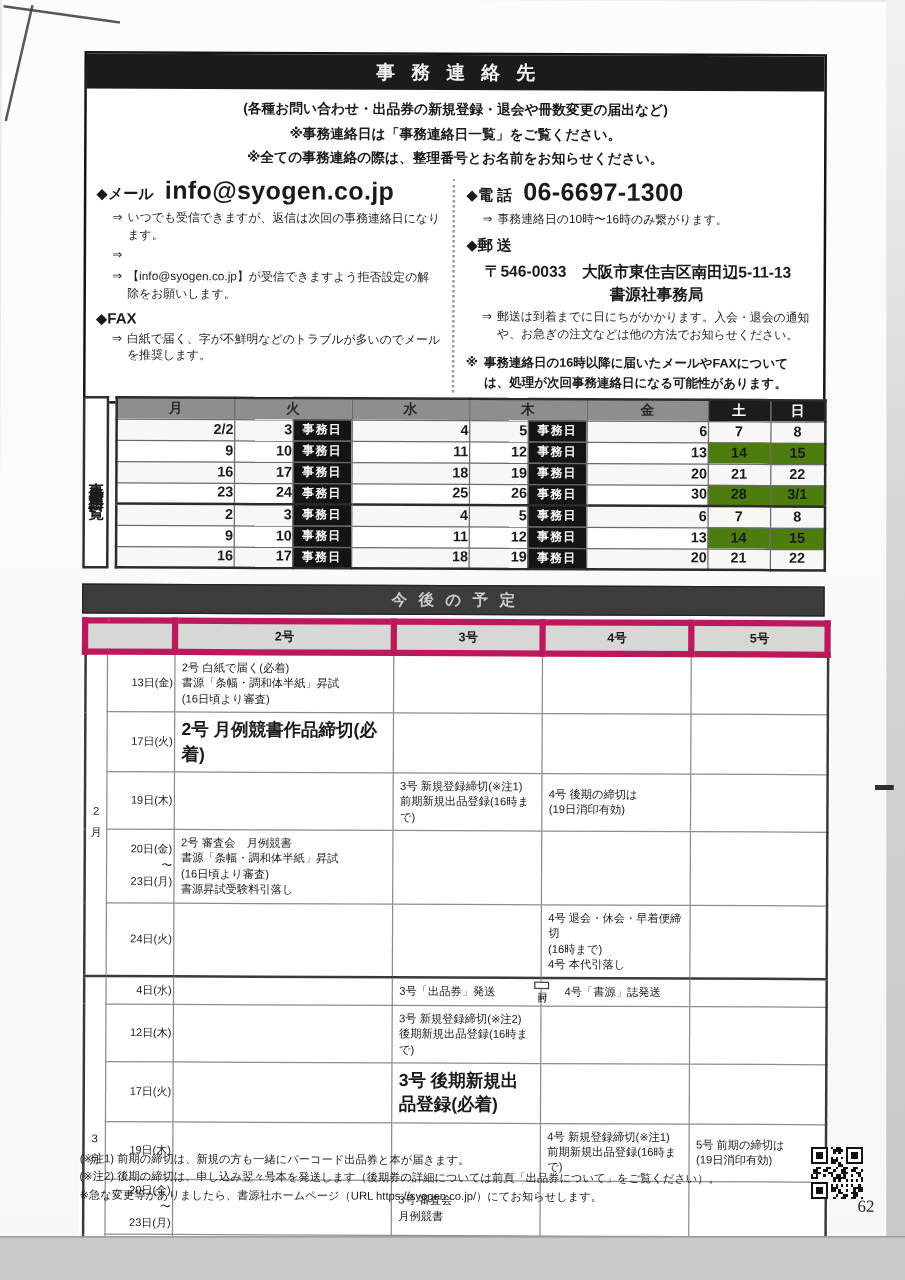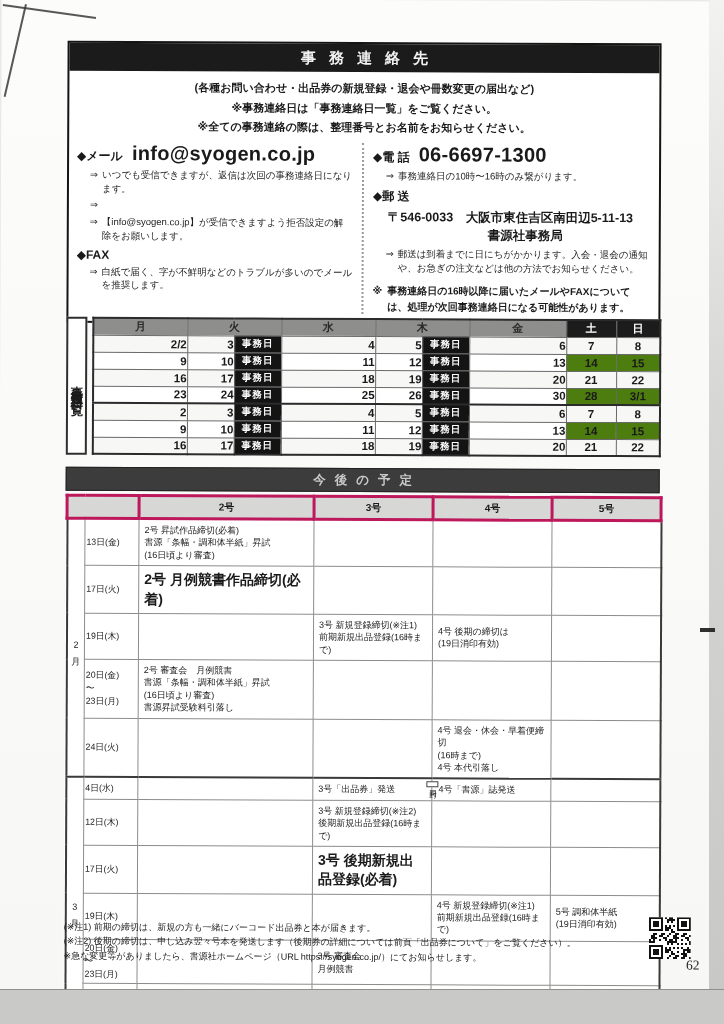--- a/index.html
+++ b/index.html
@@ -46,28 +46,28 @@
   .c-we{font-size:11.5px;font-weight:bold;text-align:center;background:#4d7c0f;}
   .c-badge{background:#141414;color:#fff;font-size:9.5px;font-weight:bold;text-align:center;letter-spacing:1px;}
   .caltable tr:nth-child(odd) td.c-day,.caltable tr:nth-child(odd) td.c-we{background:#f7f7f5;}
   .month-sep td{border-top:2px solid #2b2b2b;}
 
   
   .sched{position:absolute;left:66px;top:468px;width:594px;}
   .sched-title{background:#3c3c3c;color:#c9c9c9;border:1px solid #222;text-align:center;
                font-size:12.5px;font-weight:bold;letter-spacing:9px;text-indent:9px;padding:3px 0 2px;}
   .schedtable{width:100%;border-collapse:collapse;border:2px solid #3a3a3a;background:#fff;margin-top:3px;table-layout:fixed;}
-  .schedtable th{background:#d7d7d5;font-size:10px;font-weight:bold;border:3px solid #be185d;padding:3px 0;}
+  .schedtable th{background:#d7d7d5;font-size:10px;font-weight:bold;border:5px solid #be185d;padding:3px 0;}
   .schedtable td{border:1px solid #8d8d8d;font-size:9px;line-height:1.38;vertical-align:middle;padding:4px 5px;box-sizing:border-box;}
   td.month{text-align:center;padding:2px 0;}
   td.month span{writing-mode:vertical-rl;text-orientation:upright;font-size:9px;letter-spacing:1px;}
-  td.dt{text-align:left;font-size:8.8px;padding:2px 1px;white-space:pre-line;line-height:1.5;}
+  td.dt{text-align:right;font-size:8.8px;padding:2px 1px;white-space:pre-line;line-height:1.5;}
   td.ev .ln{white-space:pre-line;}
   .bold-cell{font-weight:bold;font-size:14px;}
-  .ev-flex{display:flex;align-items:flex-start;gap:0;}
+  .ev-flex{display:flex;align-items:flex-start;gap:12px;}
   .enclosed{flex:none;border:1px solid #444;background:#fff;writing-mode:vertical-rl;text-orientation:upright;
             font-size:7.5px;line-height:1.1;padding:2px 1px;margin-left:-11px;margin-top:-2px;}
   .group-sep td{border-top:2px solid #3a3a3a;}
 
   
   .foot{position:absolute;left:66px;top:921px;width:566px;font-size:9px;line-height:1.6;white-space:pre-line;}
   .qr{position:absolute;right:31px;top:916px;width:42px;height:42px;}
   .pgn{position:absolute;right:22px;top:956px;font-family:"Liberation Serif","DejaVu Serif",serif;font-size:13.5px;color:#222;}
 </style>
 </head>
@@ -275,21 +275,21 @@
             <th>4号</th>
             <th>5号</th>
           </tr>
         </thead>
       <tbody>
           <tr>
             <td class="month" rowspan="5"><span>2月</span></td>
             <td class="dt">13日(金)</td>
             <td class="ev">
               <div>
-                <div class="ln">2号 昇試作品締切(必着)
+                <div class="ln">2号 白紙で届く(必着)
 書源「条幅・調和体半紙」昇試
 (16日頃より審査)</div>
               </div>
             </td>
             <td class="ev"></td>
             <td class="ev"></td>
             <td class="ev"></td>
           </tr>
           <tr>
             <td class="dt">17日(火)</td>
@@ -393,21 +393,21 @@
             <td class="ev"></td>
             <td class="ev"></td>
             <td class="ev">
               <div>
                 <div class="ln">4号 新規登録締切(※注1)
 前期新規出品登録(16時まで)</div>
               </div>
             </td>
             <td class="ev">
               <div>
-                <div class="ln">5号 調和体半紙
+                <div class="ln">5号 前期の締切は
 (19日消印有効)</div>
               </div>
             </td>
           </tr>
           <tr>
             <td class="dt">20日(金)
 〜
 23日(月)</td>
             <td class="ev"></td>
             <td class="ev">

